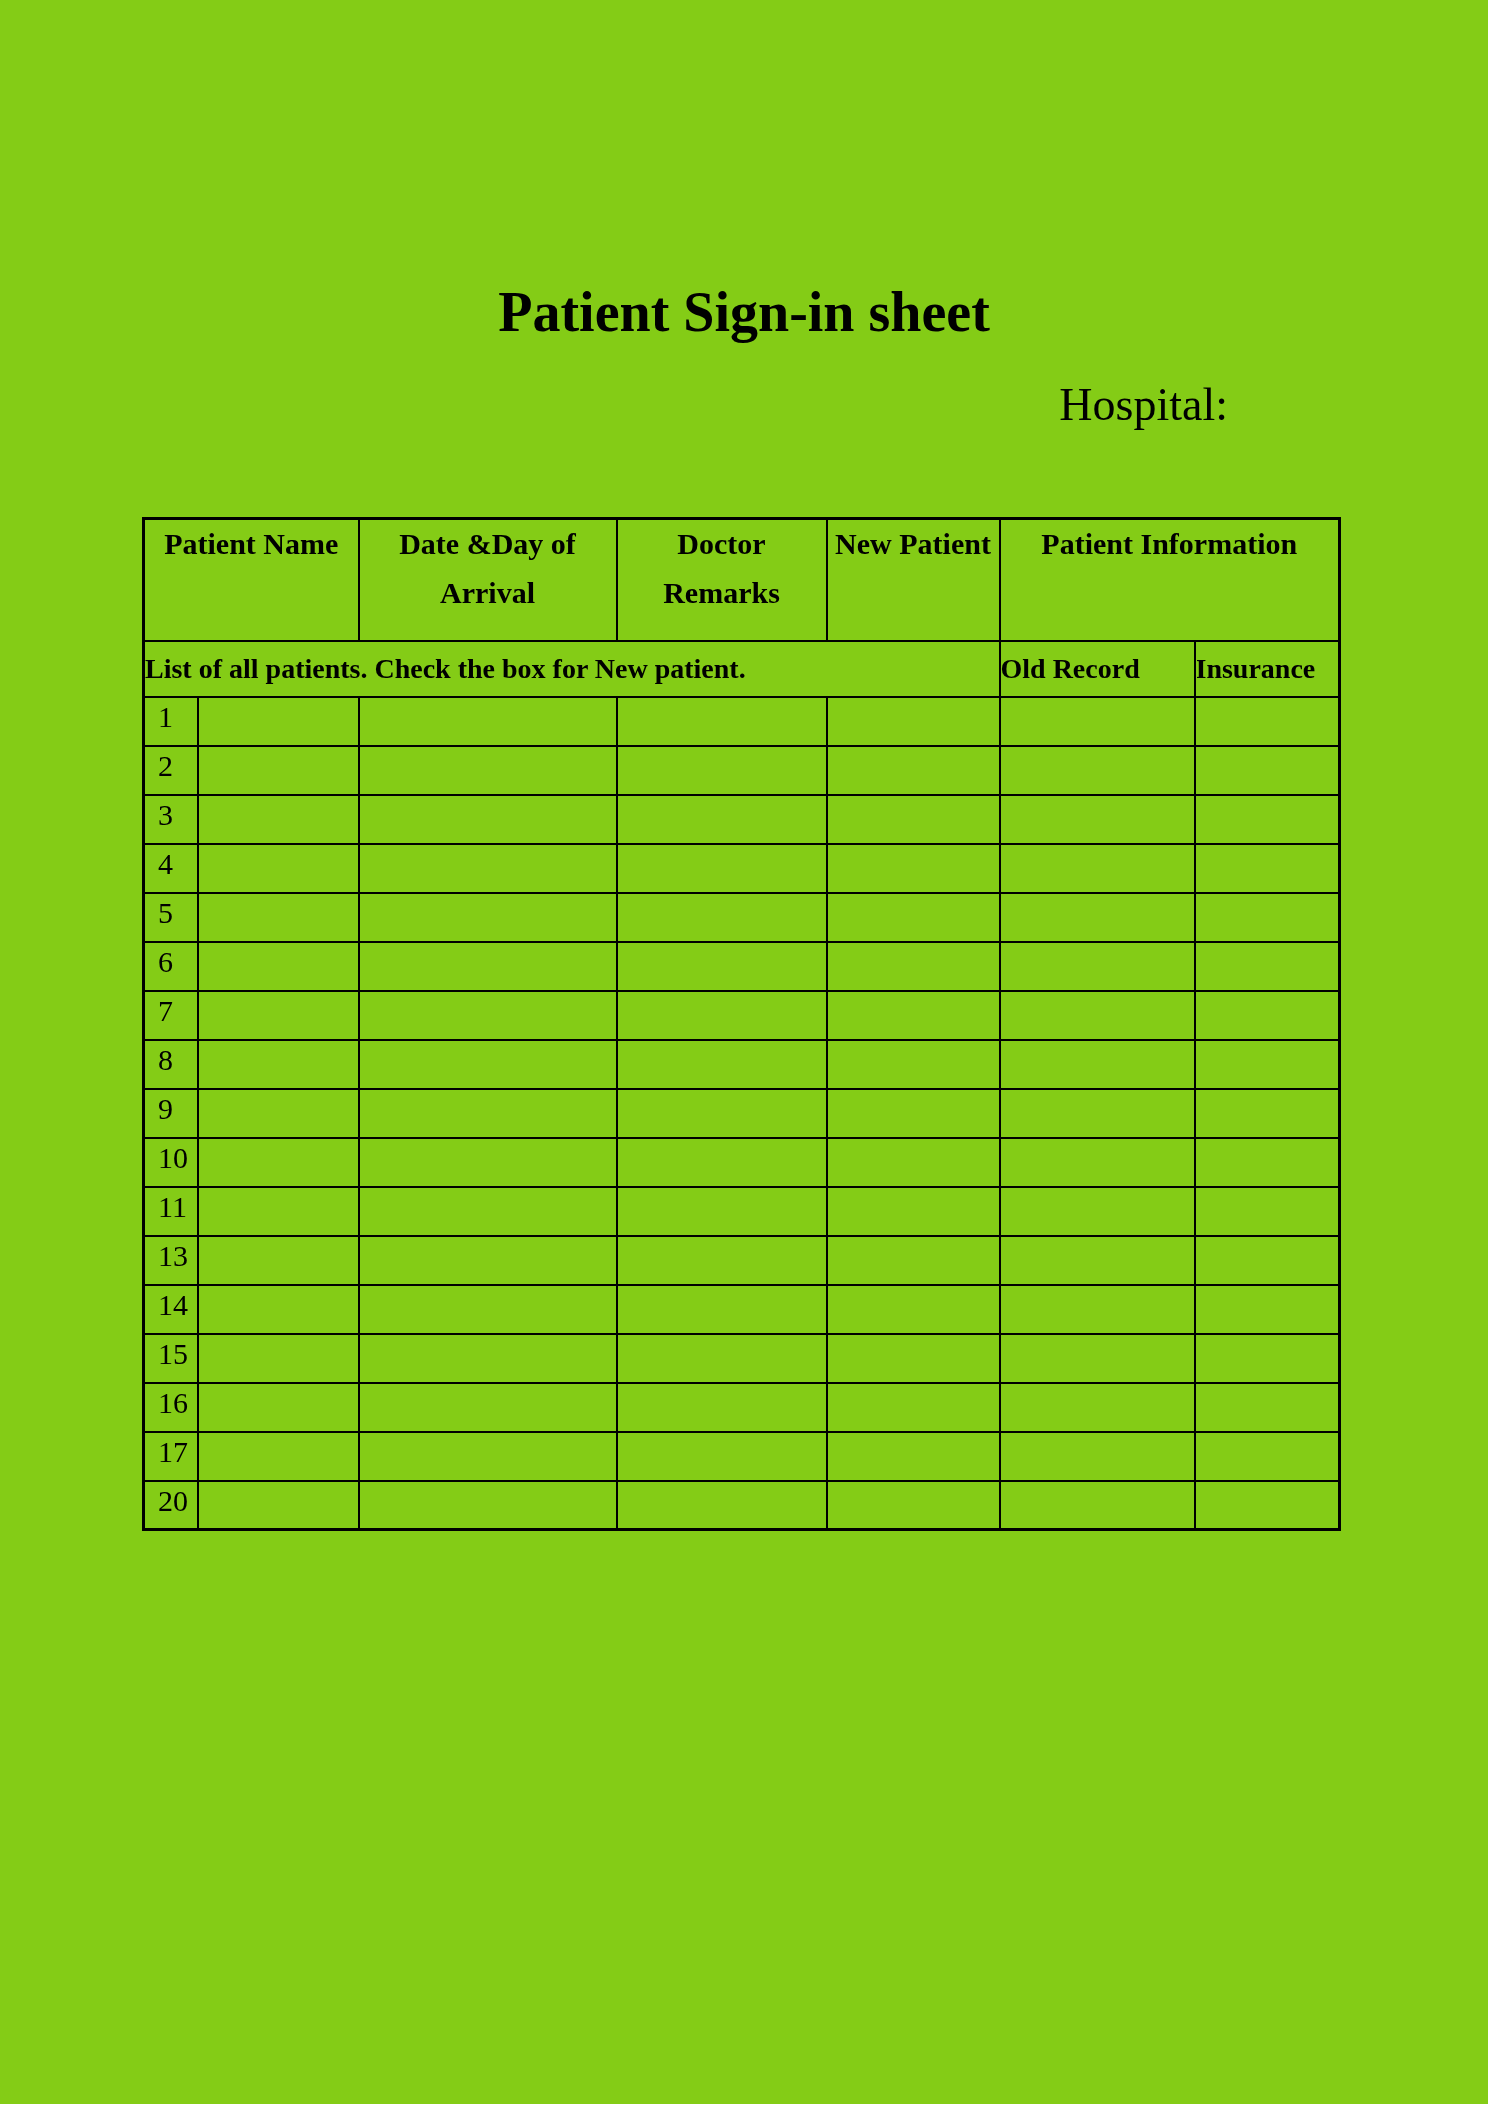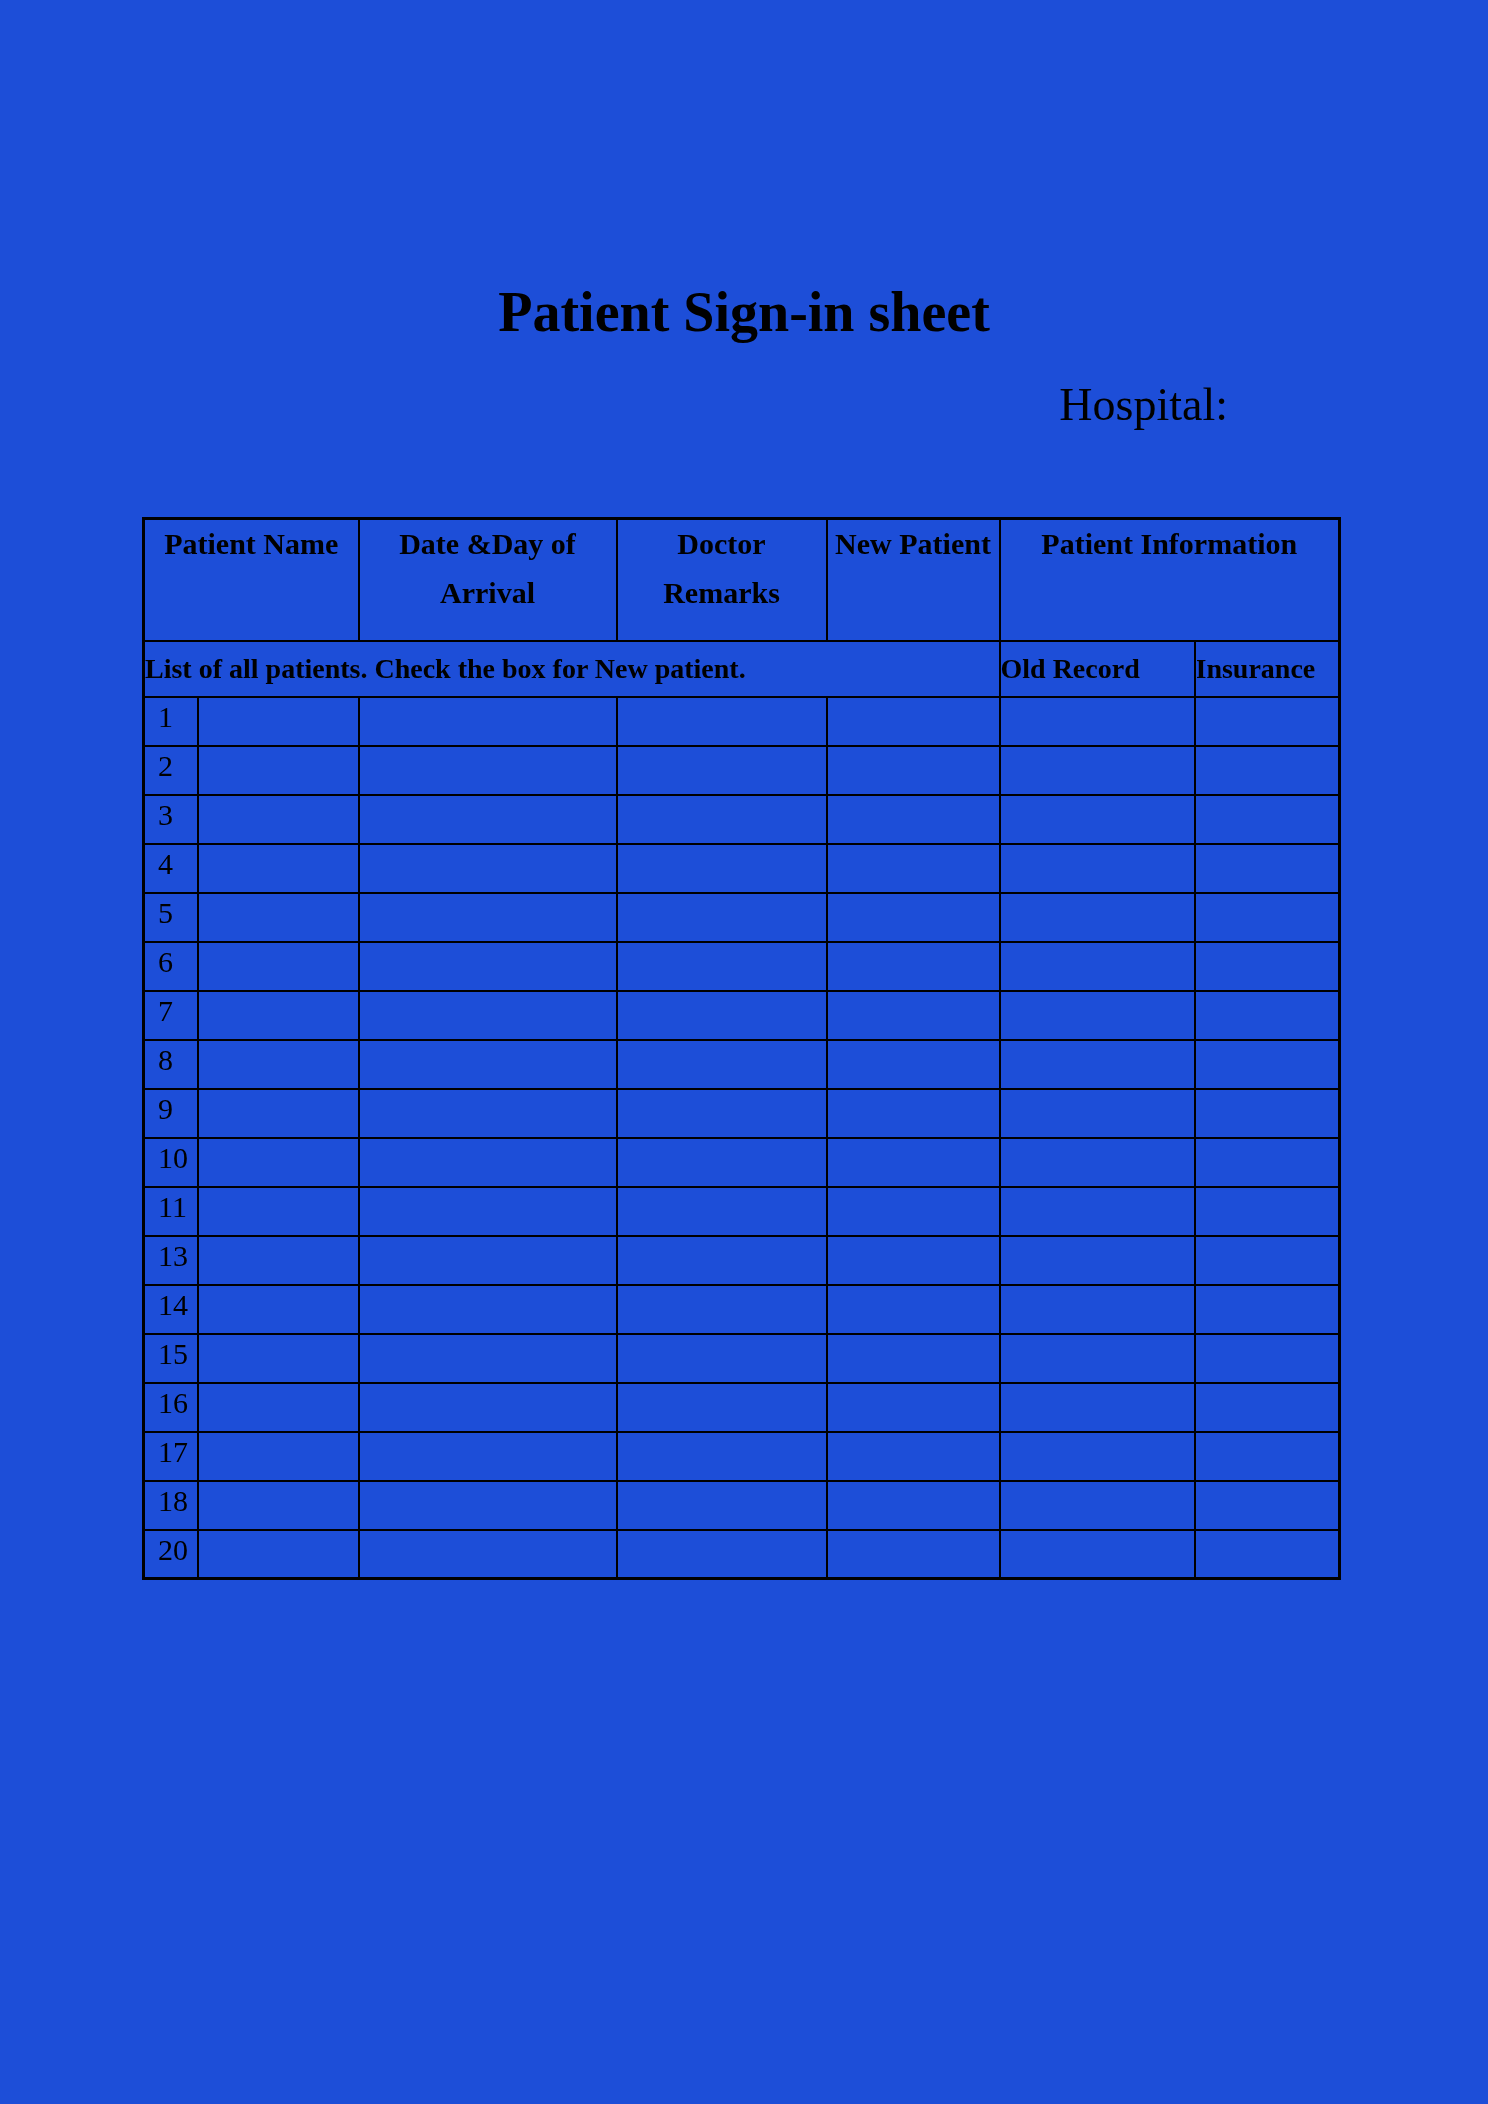--- a/index.html
+++ b/index.html
@@ -4,21 +4,21 @@
 <style>
   html, body {
     margin: 0;
     padding: 0;
     background: #ffffff;
   }
   .page {
     position: relative;
     width: 1488px;
     height: 2104px;
-    background: #1d4ed8;
+    background: #84cc16;
     color: #000000;
     font-family: "Liberation Serif", "DejaVu Serif", serif;
     overflow: hidden;
   }
   .doc-title {
     position: absolute;
     top: 282px;
     left: 0;
     width: 1488px;
     margin: 0;
@@ -284,29 +284,20 @@
         <tr class="body-row">
           <td class="num-cell">17</td>
           <td></td>
           <td></td>
           <td></td>
           <td></td>
           <td></td>
           <td></td>
         </tr>
         <tr class="body-row">
-          <td class="num-cell">18</td>
-          <td></td>
-          <td></td>
-          <td></td>
-          <td></td>
-          <td></td>
-          <td></td>
-        </tr>
-        <tr class="body-row">
           <td class="num-cell">20</td>
           <td></td>
           <td></td>
           <td></td>
           <td></td>
           <td></td>
           <td></td>
         </tr>
       </tbody>
   </table>

